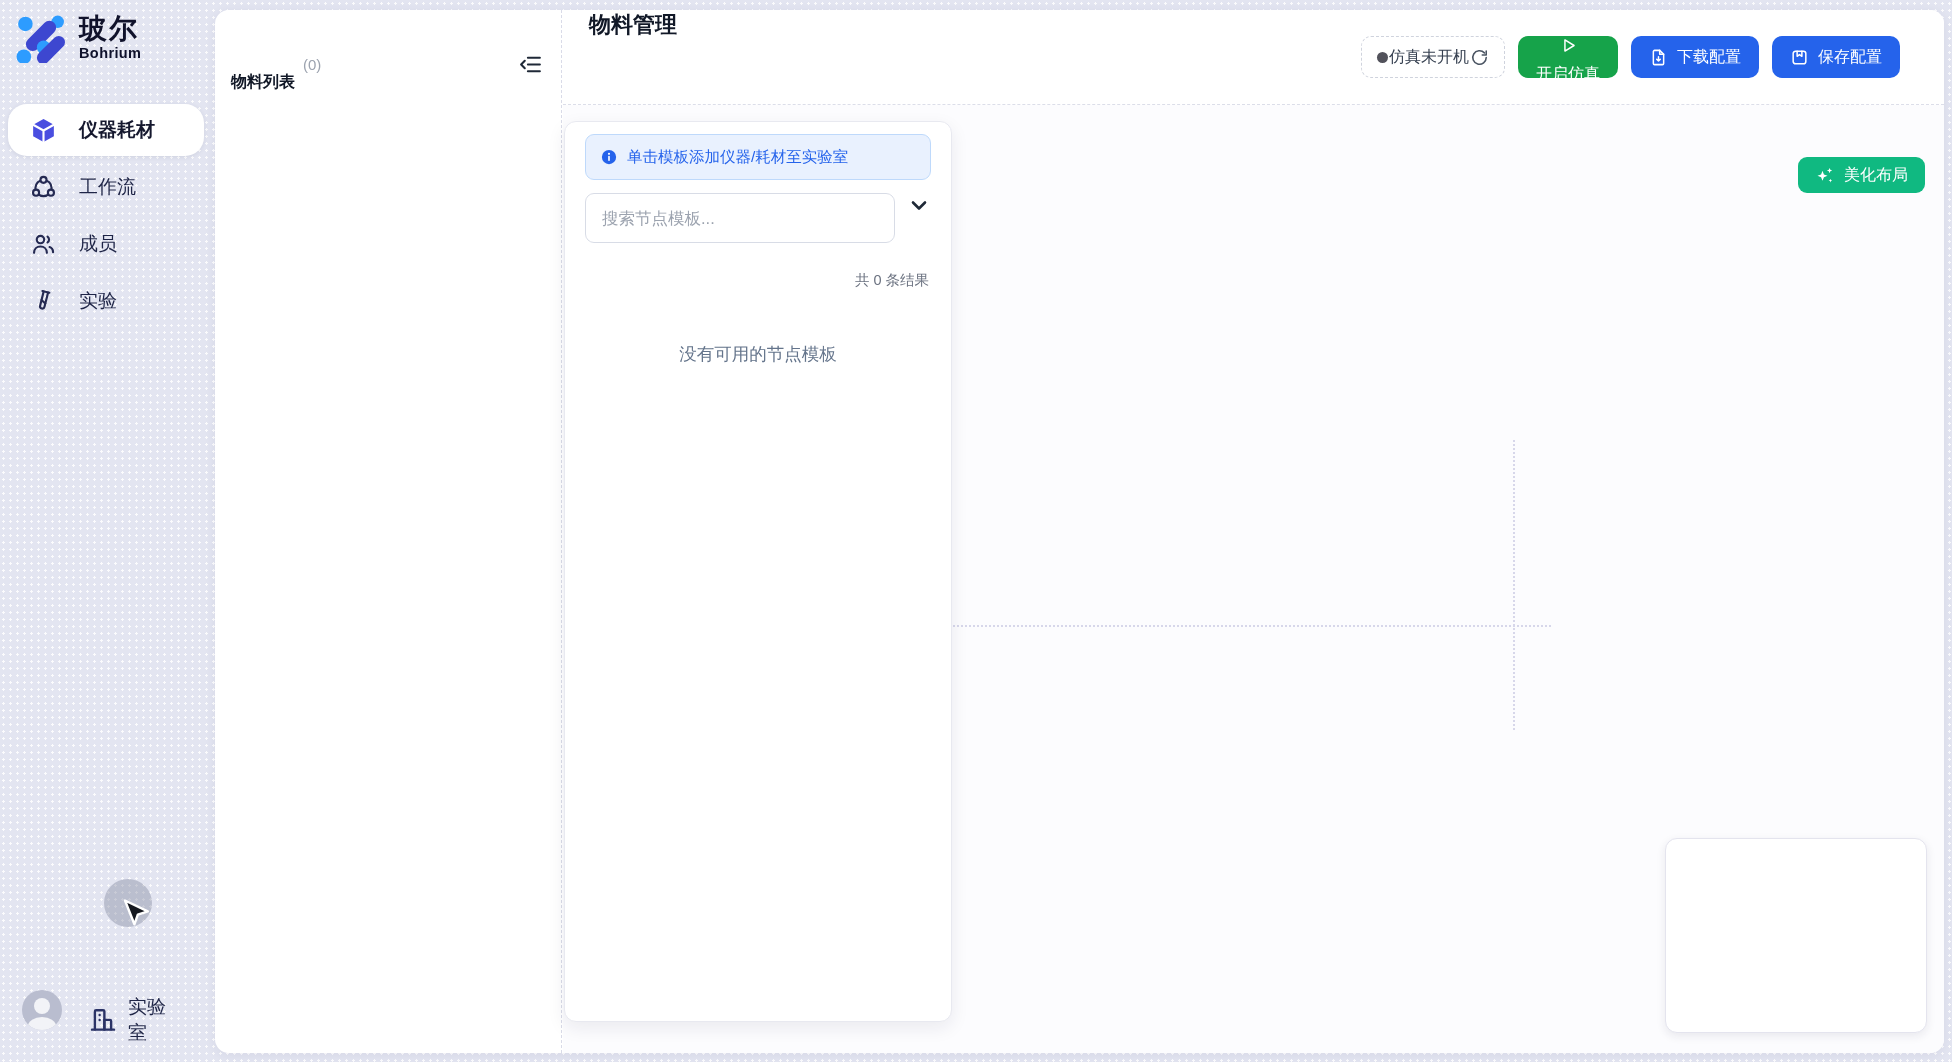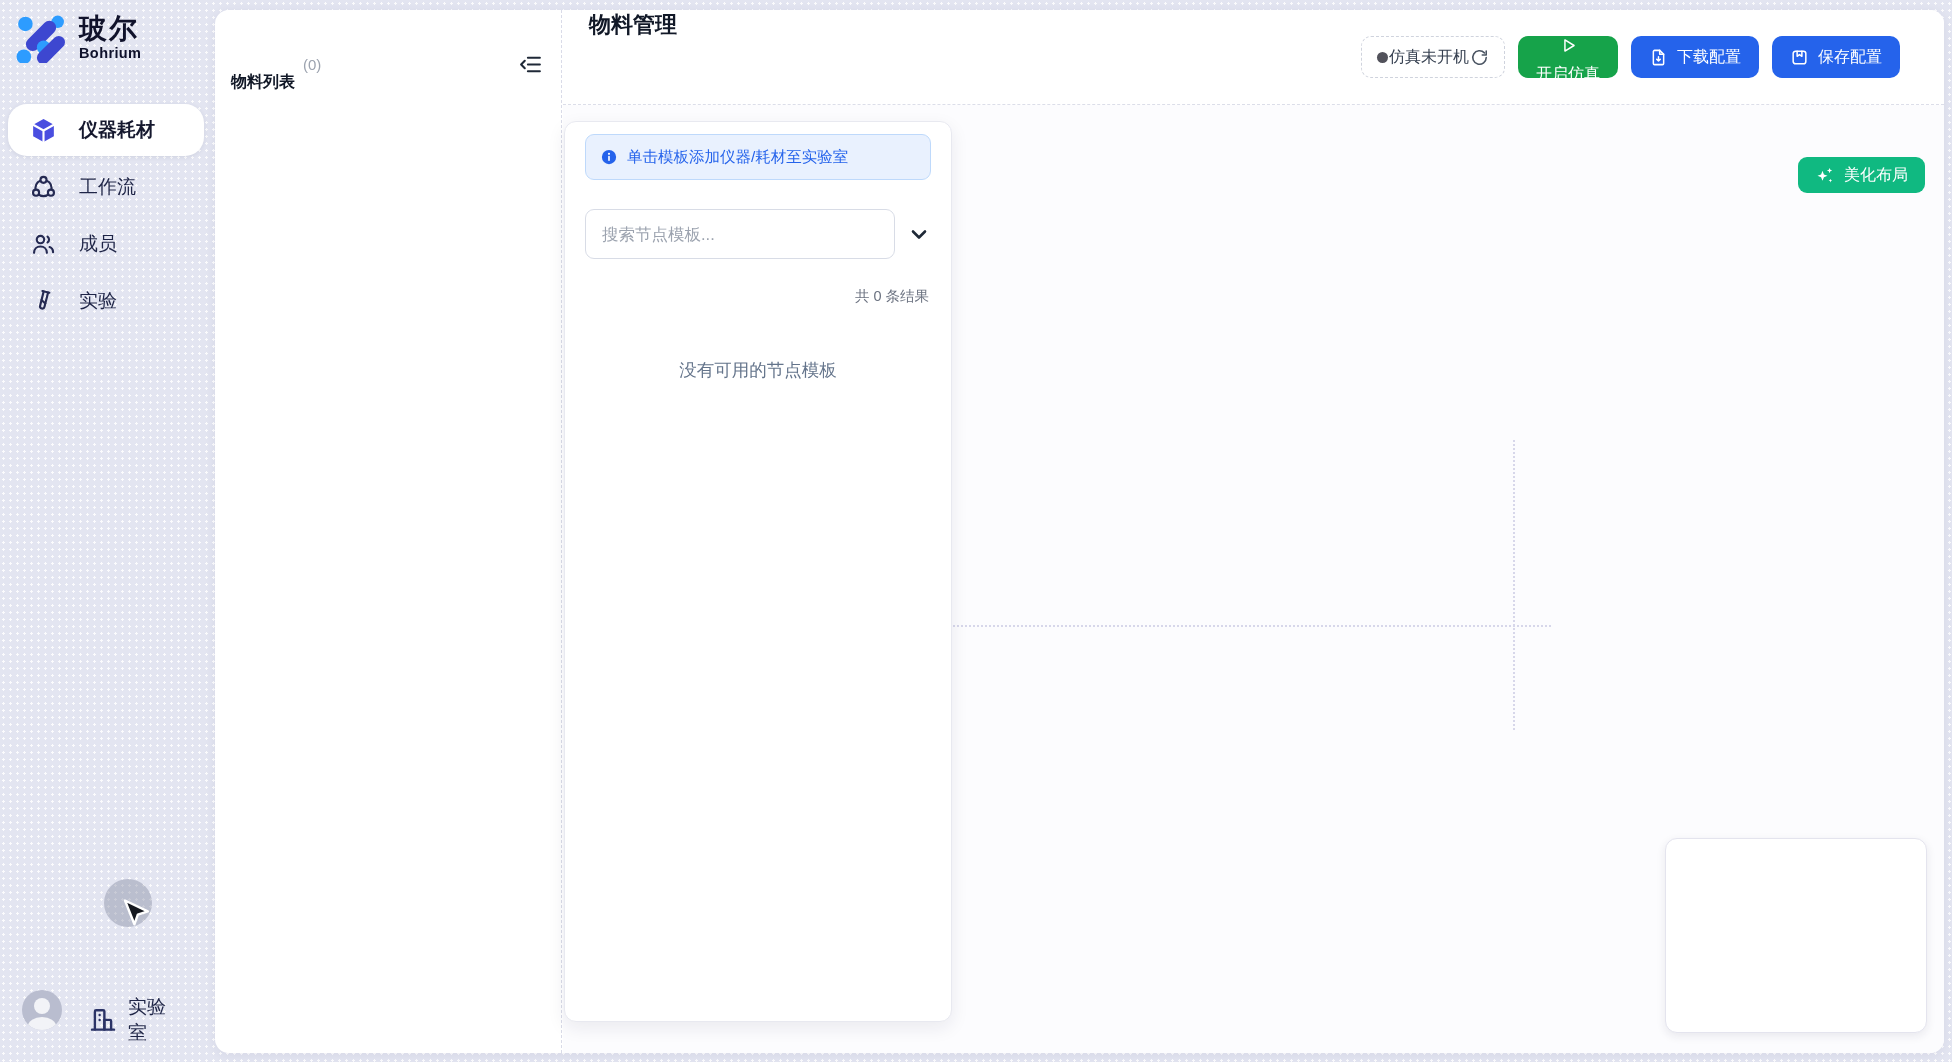--- a/index.html
+++ b/index.html
@@ -64,21 +64,21 @@
     border-top:2px dotted #d7d7ea; }
   .guide-v { position:absolute; left:950px; top:335px; height:290px; width:0;
     border-left:2px dotted #d7d7ea; }
   
   .tpl-panel { position:absolute; left:1px; top:16px; width:388px; height:901px;
     background:#fff; border:1px solid #e8e9f0; border-radius:12px;
     box-shadow:0 6px 18px rgba(25,30,60,.08); padding:12px 20px; }
   .tip-banner { display:flex; align-items:center; gap:9px; height:46px; padding:0 14px;
     background:#e9f1fe; border:1px solid #bed9fb; border-radius:9px; }
   .tip-banner .tip-text { font-size:15.5px; color:#2563eb; }
-  .search-row { margin-top:29px; display:flex; align-items:center; }
+  .search-row { margin-top:13px; display:flex; align-items:flex-start; }
   .tpl-search { width:310px; height:50px; border:1px solid #d8dce6; border-radius:9px;
     padding:0 16px; font-size:16.5px; color:#374151; outline:none; font-family:inherit; }
   .tpl-search::placeholder { color:#9ca3af; }
   .chevron-btn { margin-left:auto; cursor:pointer; display:flex; }
   .results-line { margin-top:28px; text-align:right; font-size:14.5px; color:#6b7280; padding-right:2px; }
   .empty-line { margin-top:52px; text-align:center; font-size:17.5px; color:#64748b; }
   
   .beautify-btn { position:absolute; top:26px; right:19px; height:36px; border-radius:9px;
     background:#10b981; display:flex; align-items:center; gap:9px; padding:0 17px;
     color:#fff; font-size:16px; font-weight:500; cursor:pointer;margin-top:26px; }

